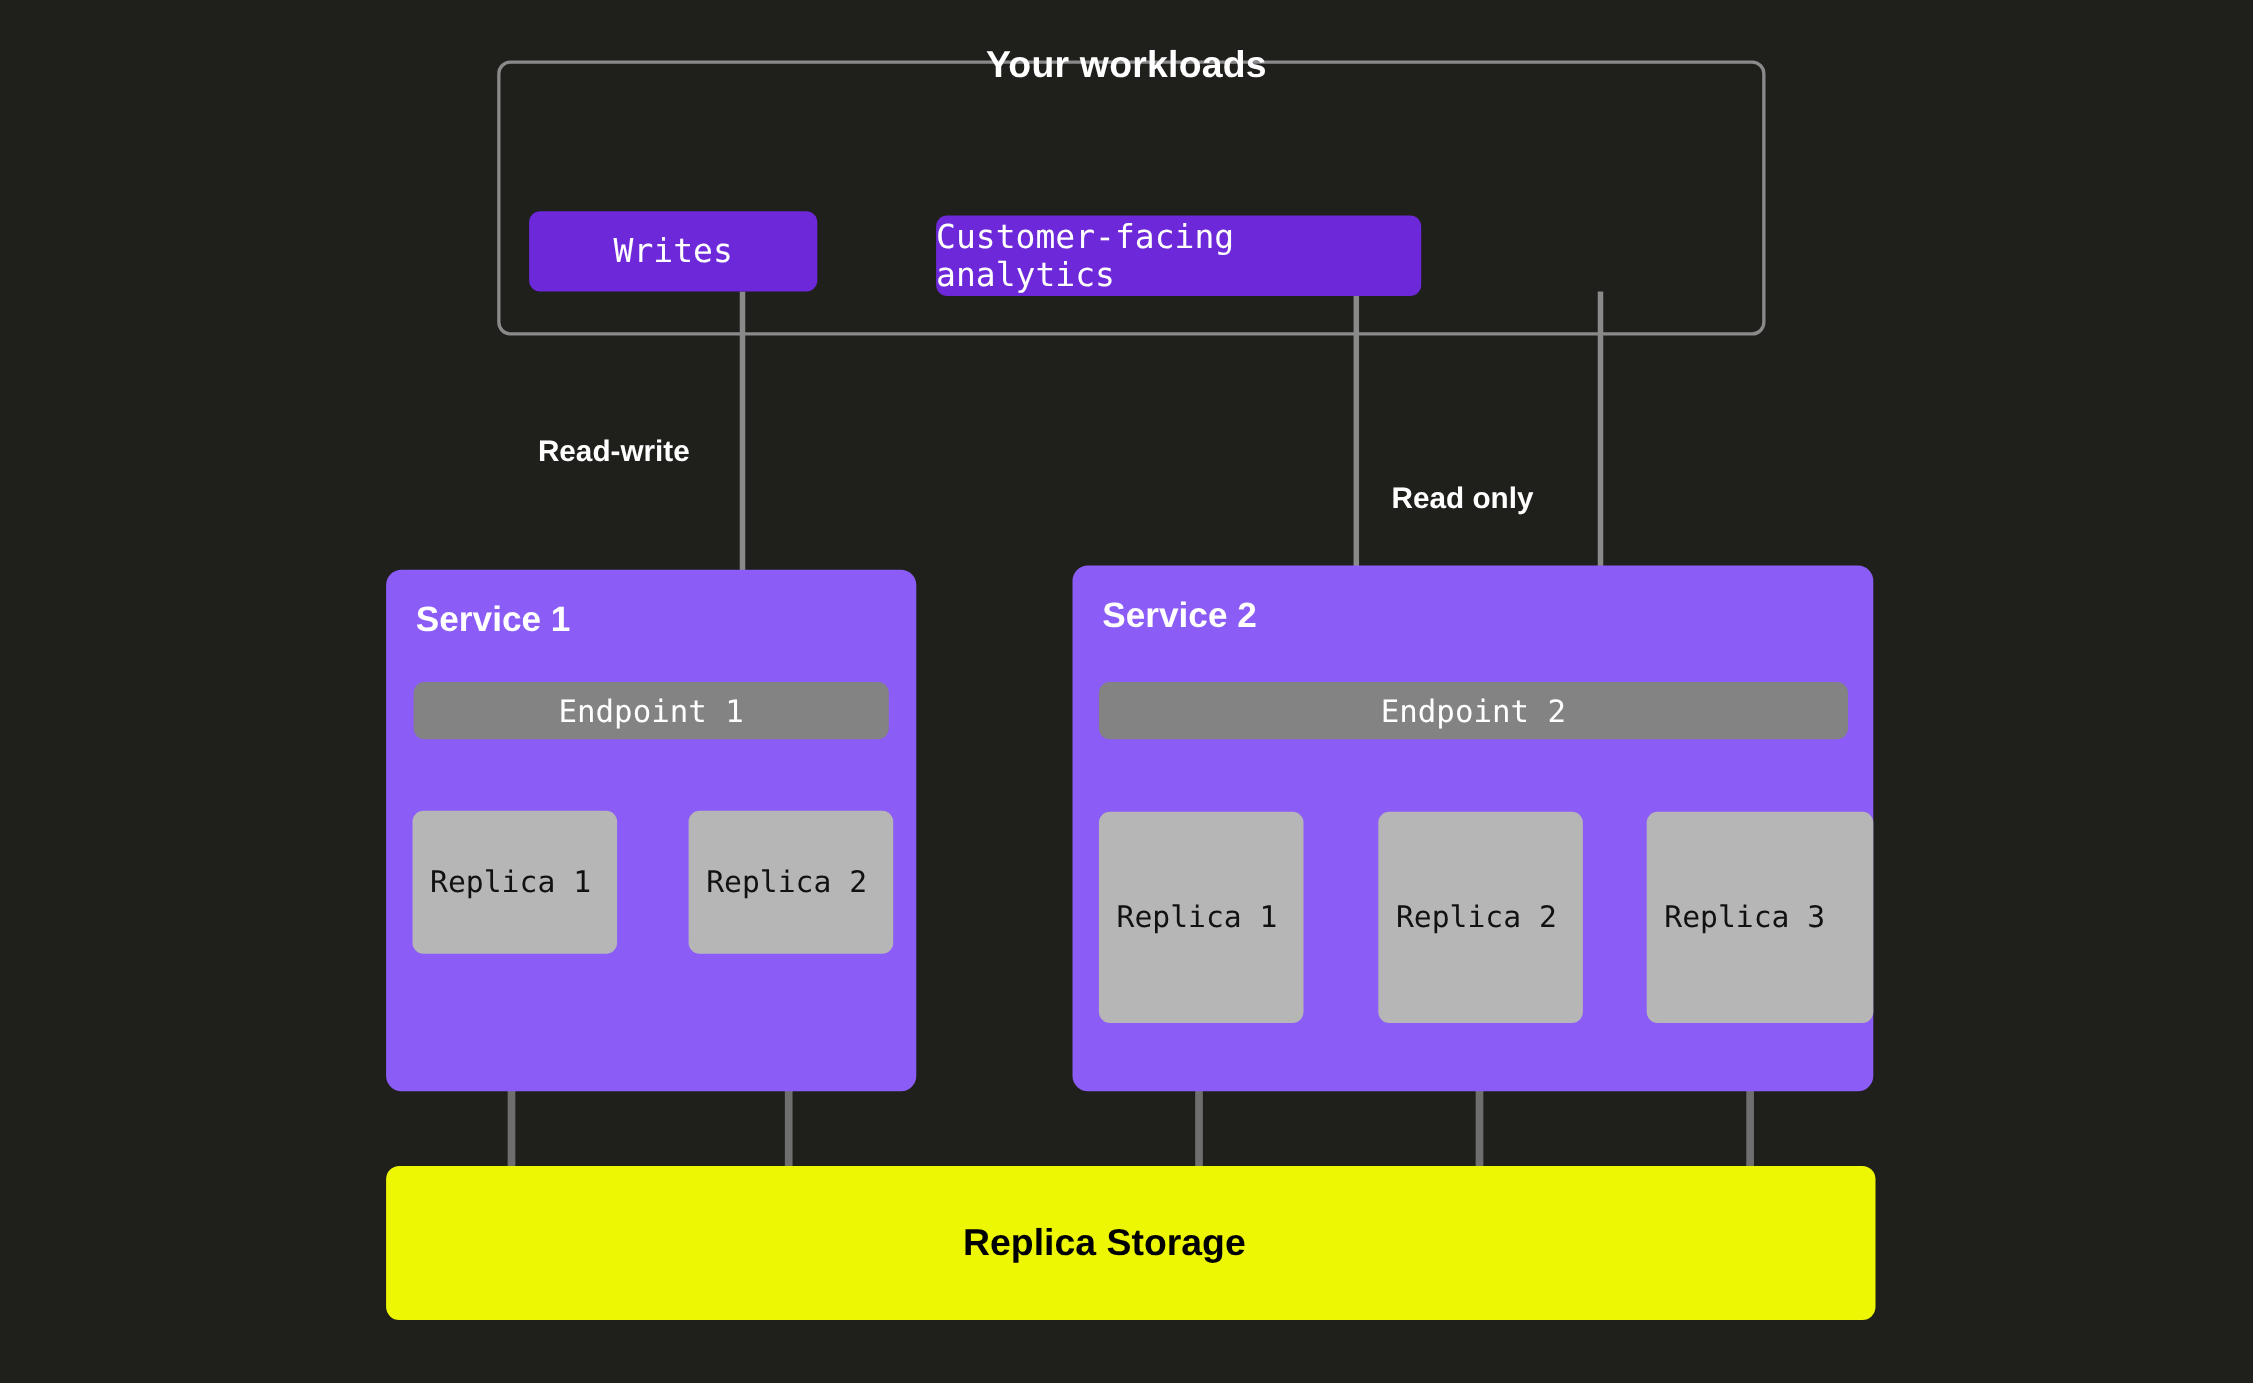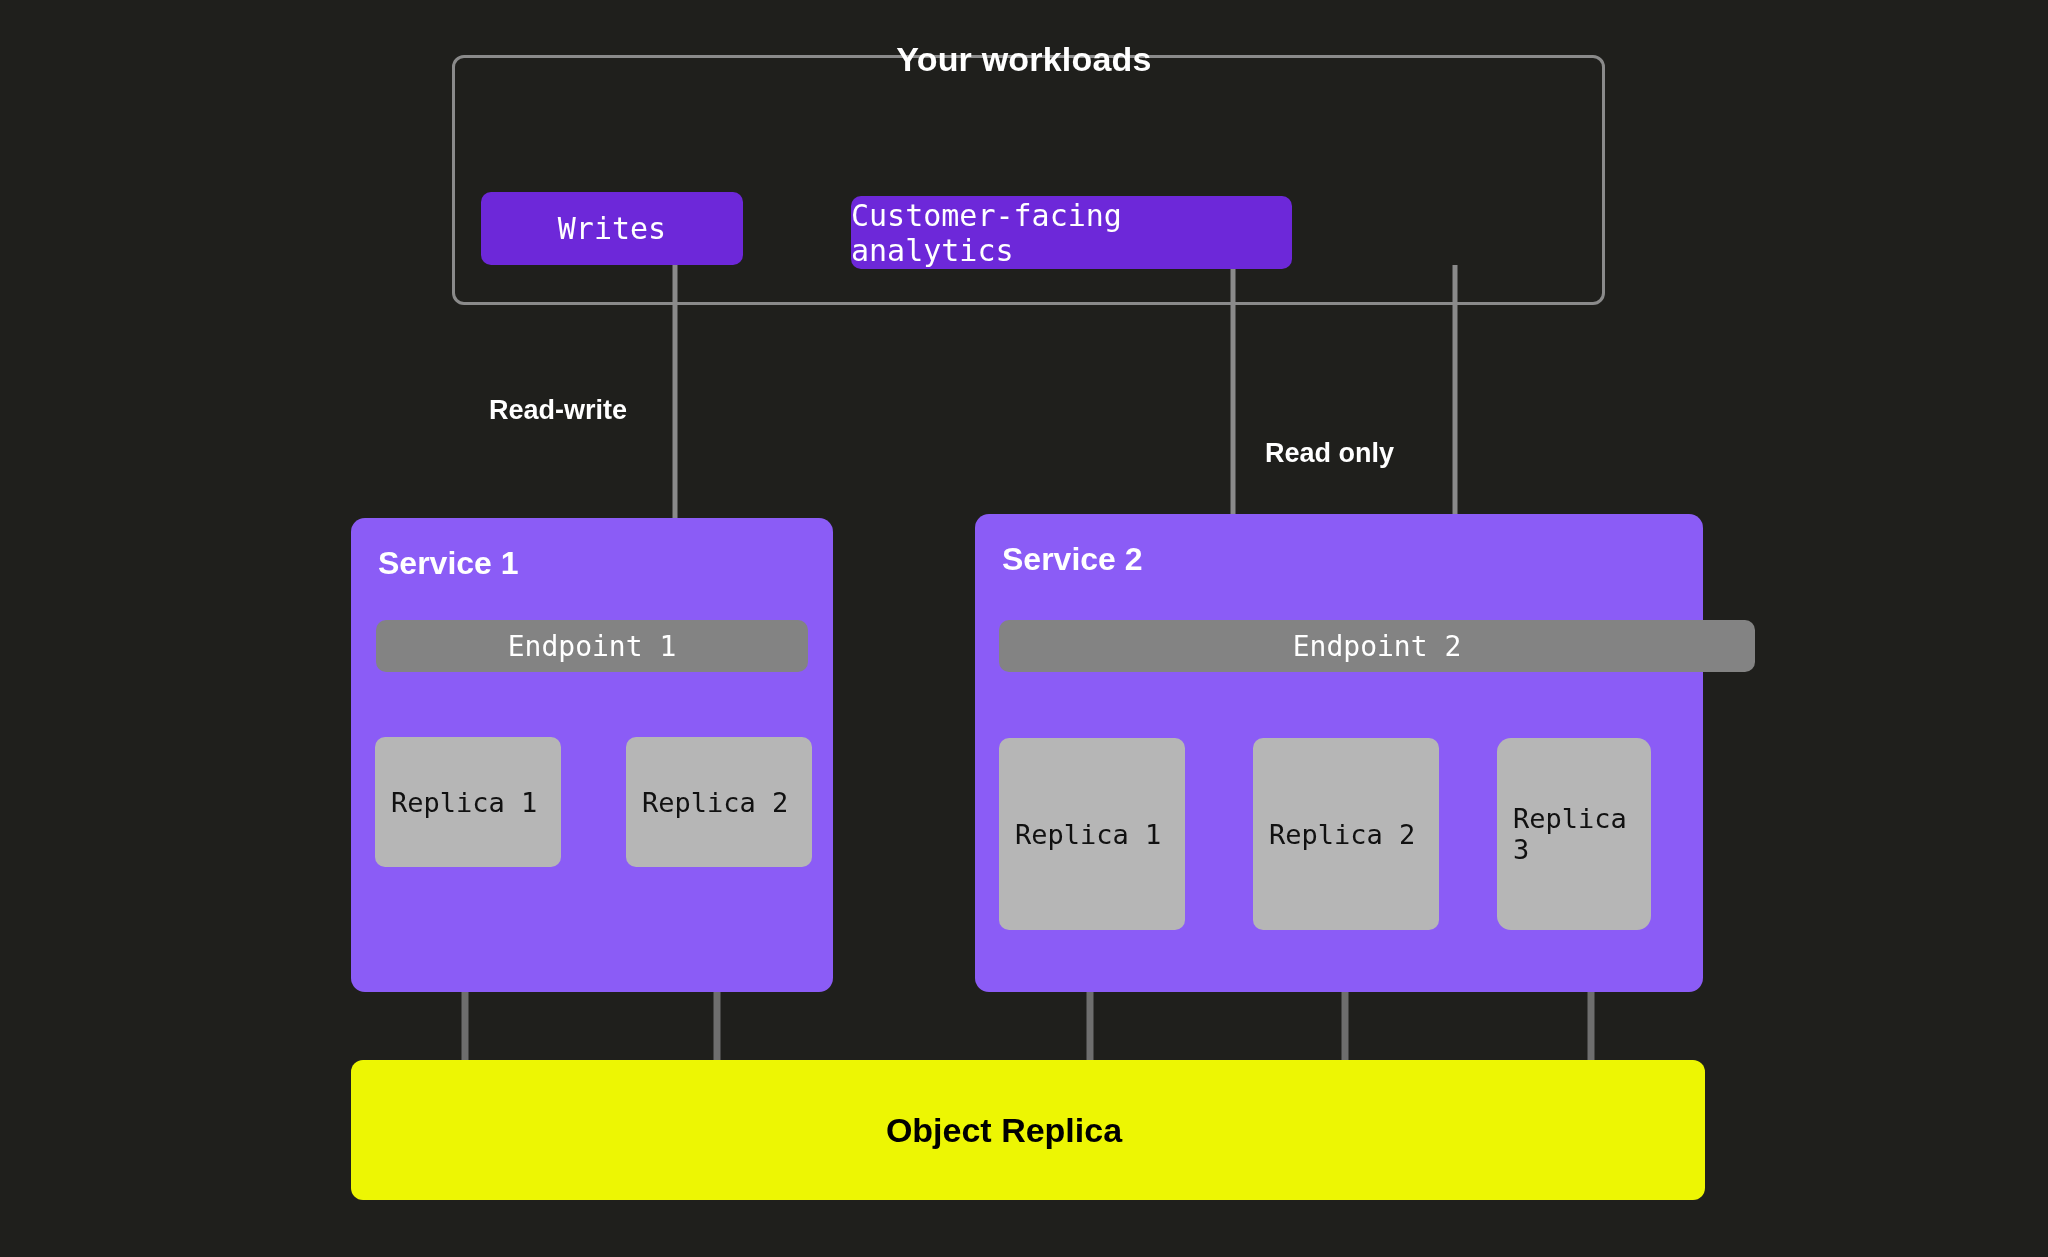--- a/index.html
+++ b/index.html
@@ -110,41 +110,41 @@
     color: #ffffff;
     font-family: "DejaVu Sans Mono", "Liberation Mono", monospace;
     font-size: 28px;
     display: flex;
     align-items: center;
     justify-content: center;
     height: 52px;
     box-sizing: border-box;
   }
   #endpoint-1 { left: 25px;  top: 102px; width: 432px; }
-  #endpoint-2 { left: 24px;  top: 106px; width: 756px; }
+  #endpoint-2 { left: 24px;  top: 106px; width: 681px; }
 
   .replica {
     position: absolute;
     background: #b6b6b6;
     border-radius: 10px;
     color: #111111;
     font-family: "DejaVu Sans Mono", "Liberation Mono", monospace;
     font-size: 27px;
     display: flex;
     align-items: center;
     box-sizing: border-box;
     padding-left: 16px;
   }
   
   #s1-replica-1 { left: 24px;  top: 219px; width: 186px; height: 130px; }
   #s1-replica-2 { left: 275px; top: 219px; width: 186px; height: 130px; }
   
   #s2-replica-1 { left: 24px;  top: 224px; width: 186px; height: 192px; }
   #s2-replica-2 { left: 278px; top: 224px; width: 186px; height: 192px; }
-  #s2-replica-3 { left: 522px; top: 224px; width: 154px; height: 192px; border-radius: 14px; }
+  #s2-replica-3 { left: 522px; top: 224px; width: 206px; height: 192px; }
 
   
   #object-storage {
     position: absolute;
     left: 351px;
     top: 1060px;
     width: 1354px;
     height: 140px;
     background: #edf603;
     border-radius: 12px;
@@ -234,16 +234,16 @@
         <span>Replica 2</span>
       </div>
       <div class="replica" id="s2-replica-3">
         <span>Replica 3</span>
       </div>
     </div>
 
   </div>
 
   <div id="object-storage">
-    <span id="object-storage-label">Object Replica</span>
+    <span id="object-storage-label">Replica Storage</span>
   </div>
 
 </div>
 
 </body></html>

